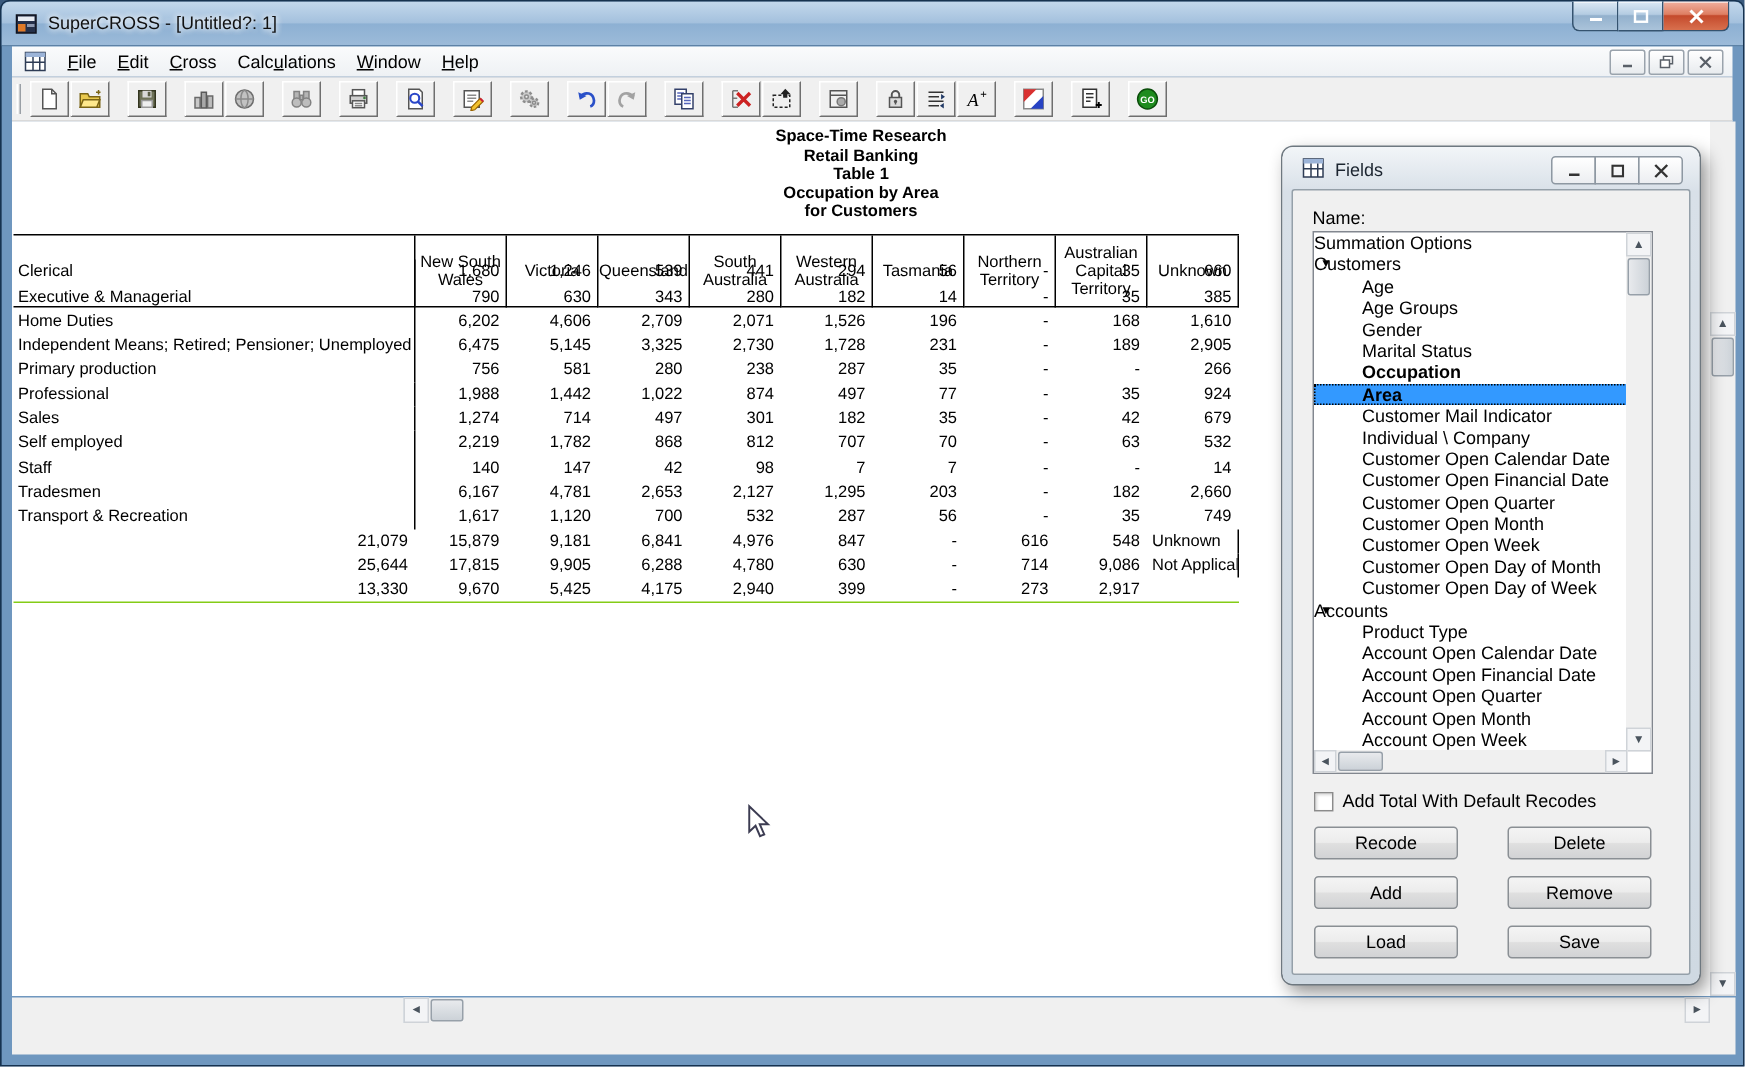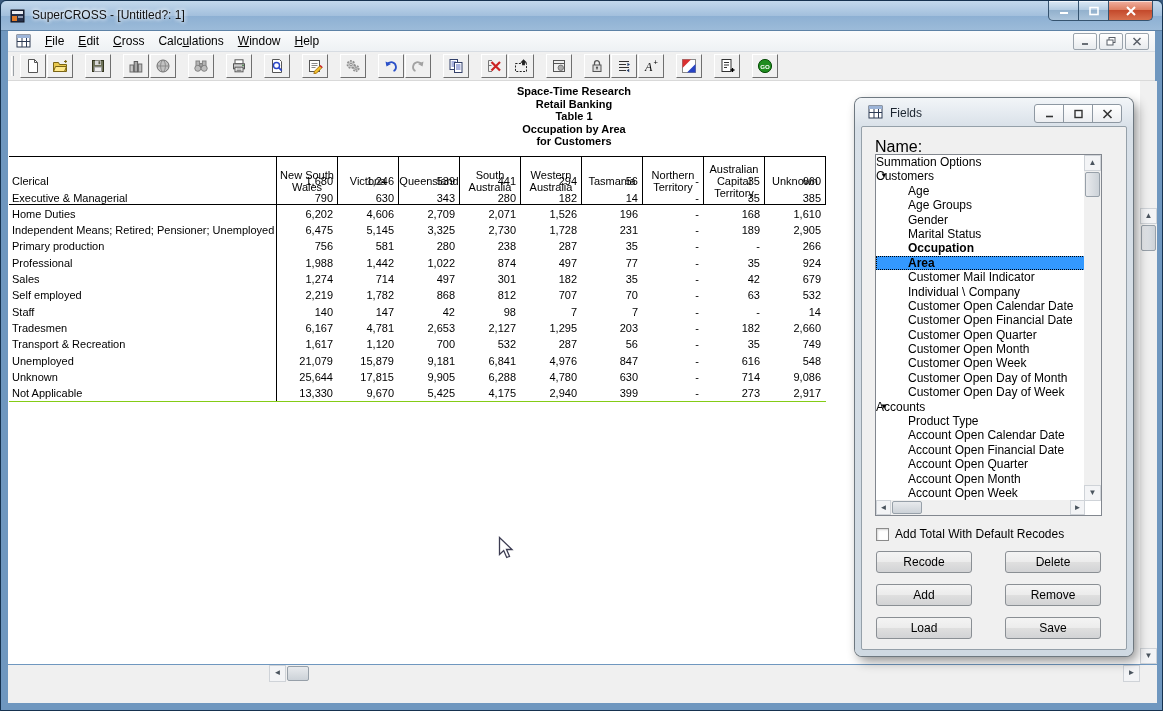--- a/index.html
+++ b/index.html
@@ -74,21 +74,21 @@
   .dlg-icon { position:absolute; left:13px; top:7px; }
   .dlg-title { position:absolute; left:35px; top:8px; font-size:12px; color:#1c2530;text-align:center; }
   .dlg-caps { position:absolute; right:11px; top:6px; display:flex; }
   .dlg-cap { width:30px; height:19px; border:1px solid #8e98a2; background:linear-gradient(#ffffff,#eceef1);
              display:flex; align-items:center; justify-content:center; }
   .dlg-cap + .dlg-cap { margin-left:-1px; }
   .dlg-cap:first-child { border-radius:3px 0 0 3px; }
   .dlg-cap:last-child { border-radius:0 3px 3px 0; }
   .dlg-client { position:absolute; left:6px; right:6px; top:28px; bottom:6px; background:#f0f0f0;
                 border:1px solid #95a0a9; border-radius:2px; }
-  .name-label { position:absolute; left:13px; top:11px; font-size:16px; color:#000; }
+  .name-label { position:absolute; left:13px; top:11px; font-size:12px; color:#000; }
   .listbox { position:absolute; left:13px; top:27px; width:227px; height:362px; background:#fff;
              border:1px solid #82878f; overflow:hidden; }
   .list-view { position:absolute; left:0; top:0; width:209px; height:346px; overflow:hidden; }
   .tree-item { position:relative; height:14.4px; line-height:14.4px; font-size:12px; color:#000; white-space:nowrap; }
   .ti-1 { }
   .ti-2 { padding-left:32px; }
   .tree-item.bold { font-weight:bold; }
   .tree-item.selected { background:#3399ff; outline:1px dotted #000; outline-offset:-1px; }
   .tree-arrow { position:absolute; left:4px; top:0; font-size:8px; color:#000; }
   .lb-vscroll { position:absolute; right:0; top:0; width:17px; height:346px; background:#f0f0f0; }
@@ -532,21 +532,20 @@
         <div class="td-label">Transport &amp; Recreation</div>
         <div class="td-val">1,617</div>
         <div class="td-val">1,120</div>
         <div class="td-val">700</div>
         <div class="td-val">532</div>
         <div class="td-val">287</div>
         <div class="td-val">56</div>
         <div class="td-val">-</div>
         <div class="td-val">35</div>
         <div class="td-val">749</div>
-        <div class="td-label">Unemployed</div>
         <div class="td-val">21,079</div>
         <div class="td-val">15,879</div>
         <div class="td-val">9,181</div>
         <div class="td-val">6,841</div>
         <div class="td-val">4,976</div>
         <div class="td-val">847</div>
         <div class="td-val">-</div>
         <div class="td-val">616</div>
         <div class="td-val">548</div>
         <div class="td-label">Unknown</div>

